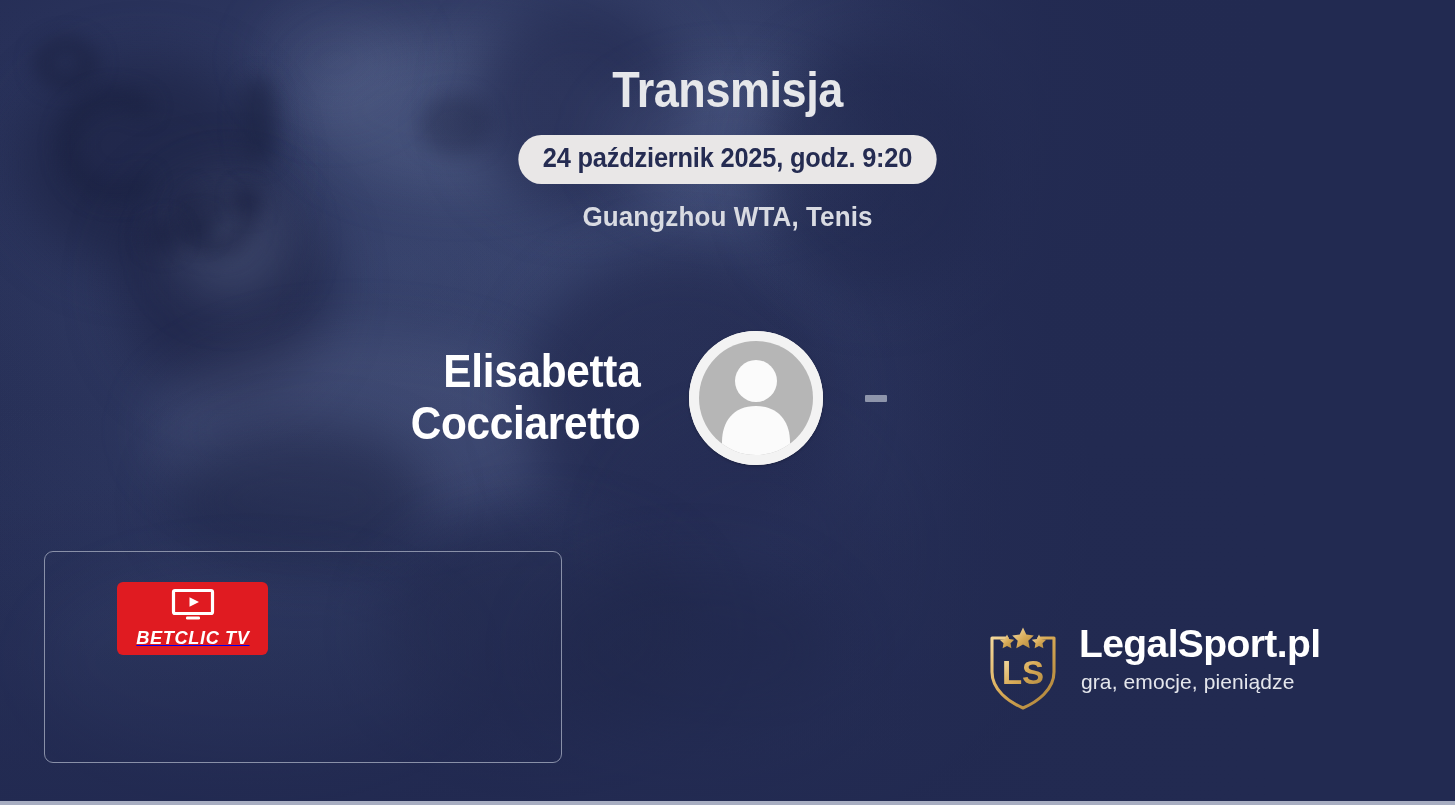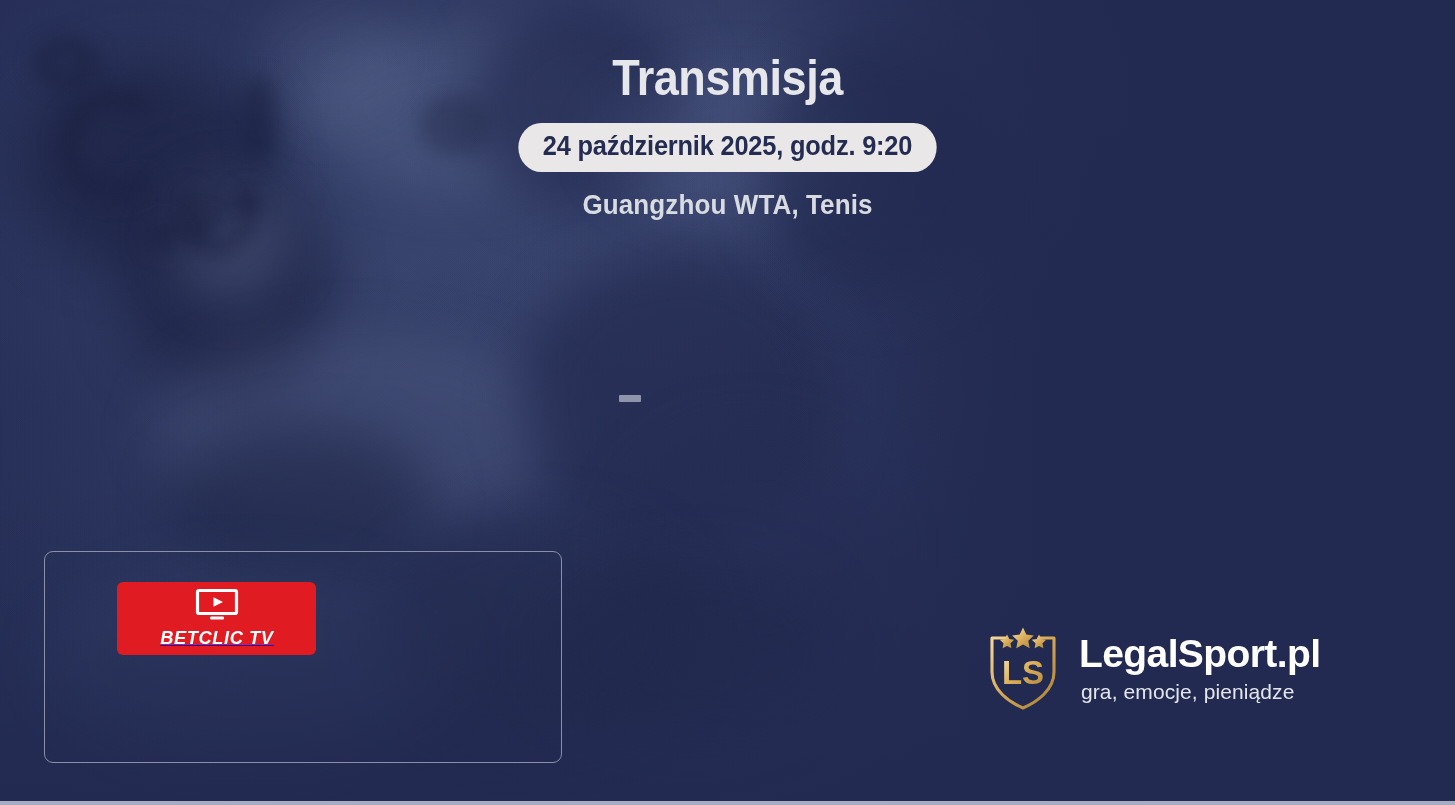--- a/index.html
+++ b/index.html
@@ -84,21 +84,21 @@
     inset: 0;
     background:
       linear-gradient(90deg, rgba(34,42,81,0) 0%, rgba(34,42,81,0) 52%, rgba(34,42,81,0.85) 72%, #222a51 88%),
       linear-gradient(180deg, rgba(34,42,81,0) 0%, rgba(34,42,81,0.10) 60%, rgba(34,42,81,0.55) 88%, rgba(34,42,81,0.75) 100%);
   }
 
   
   .content { position: relative; z-index: 3; width: 1455px; height: 805px; }
 
   
-  .header { position: absolute; left: 0; top: 0; width: 1455px; text-align: center; }
+  .header { position: absolute; left: 0; top: 12px; width: 1455px; text-align: center; }
 
   .page-title {
     margin-top: 52px;
     font-family: "Liberation Sans Narrow", "Liberation Sans", sans-serif;
     font-size: 50px;
     font-weight: bold;
     letter-spacing: -0.5px;
     color: #e6e7ea;
     line-height: 1.05;
     transform: scaleX(0.90);
@@ -199,21 +199,21 @@
     font-weight: normal;
     color: #98a1b8;
     letter-spacing: 0.1px;
   }
   .broadcast-list {
     display: flex;
     align-items: center;
     padding: 30px 0 0 72px;
   }
   .tv-badge {
-    width: 199px;
+    width: 151px;
     height: 73px;
     background: #e01b21;
     border-radius: 6px;
     display: flex;
     flex-direction: column;
     align-items: center;
     justify-content: center;
     gap: 3px;
     cursor: pointer;
     border: none;
@@ -228,21 +228,21 @@
     letter-spacing: 0.6px;
     transform: scaleX(0.96);
   }
 
   
   .brand {
     position: absolute;
     left: 985px;
     top: 624px;
     display: flex;
-    align-items: center;
+    align-items: flex-start;
     gap: 18px;
   }
   .brand-mark { flex: 0 0 auto; }
   .brand-text { display: flex; flex-direction: column; }
   .brand-name {
     font-family: "Liberation Sans", "DejaVu Sans", sans-serif;
     font-size: 39px;
     font-weight: bold;
     color: #ffffff;
     letter-spacing: -0.6px;
@@ -305,20 +305,37 @@
   <div class="content">
 
     <div class="header">
       <div class="page-title">Transmisja</div>
       <div class="date-pill">24 październik 2025, godz. 9:20</div>
       <div class="competition">Guangzhou WTA, Tenis</div>
     </div>
 
     <div class="match-row">
 
+      <div class="side side-home">
+        <div class="player-name name-home">Elisabetta
+Cocciaretto</div>
+        <div class="avatar avatar-home">
+          <svg viewBox="0 0 134 134" xmlns="http://www.w3.org/2000/svg">
+            <circle cx="67" cy="67" r="67" fill="#f3f3f3"></circle>
+            <circle cx="67" cy="67" r="57" fill="#b6b6b6"></circle>
+            <clipPath id="clipHome">
+                <circle cx="67" cy="67" r="57"></circle>
+              </clipPath>
+            <g clip-path="url(#clipHome)" fill="#fbfbfb">
+              <circle cx="67" cy="50" r="21"></circle>
+              <path d="M67 75c-23 0-34 16-34 36v22h68v-22c0-20-11-36-34-36z"></path>
+            </g>
+          </svg>
+        </div>
+      </div>
 
       <div class="vs-dash"></div>
 
 
     </div>
 
     <fieldset class="recommended">
       <div class="broadcast-list">
         <a class="tv-badge" href="#">
           <span class="tv-icon">

